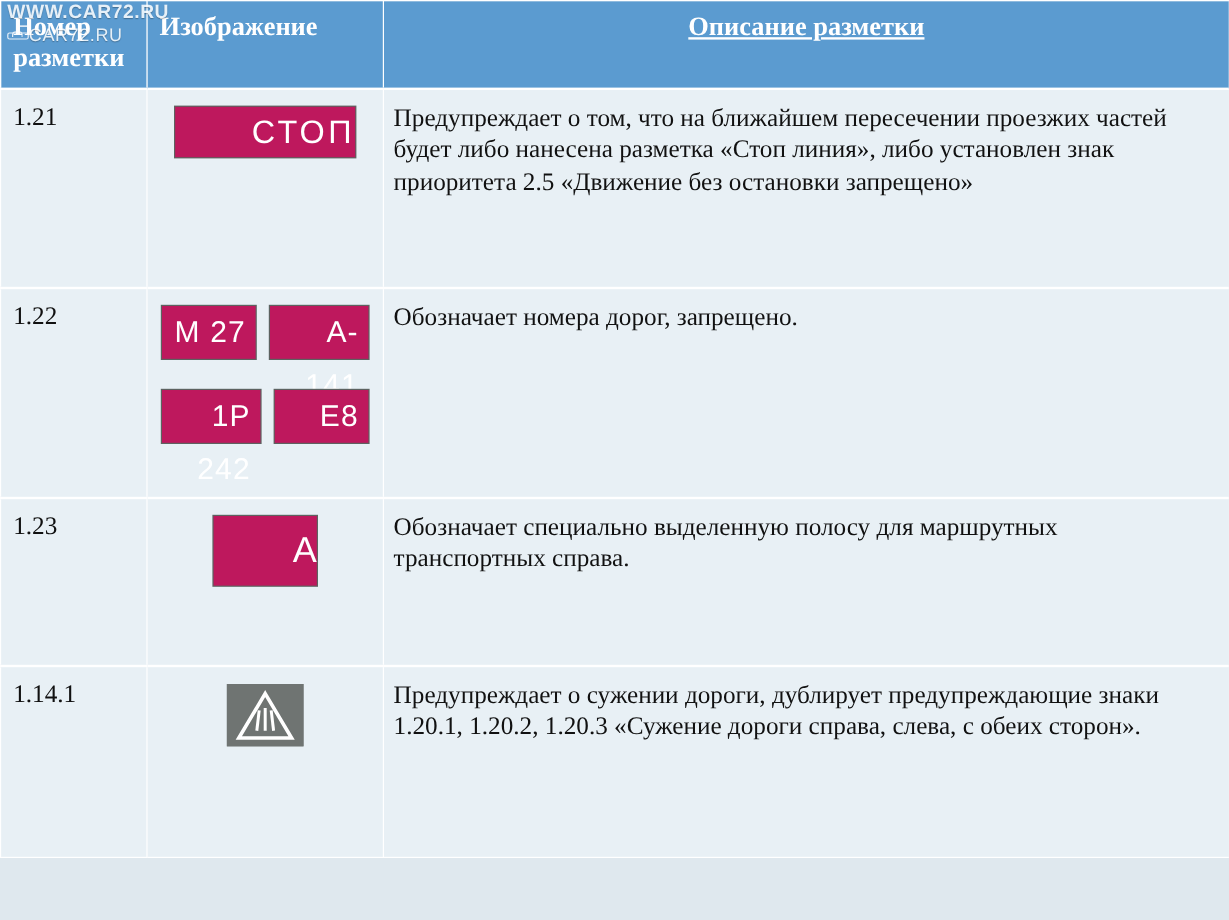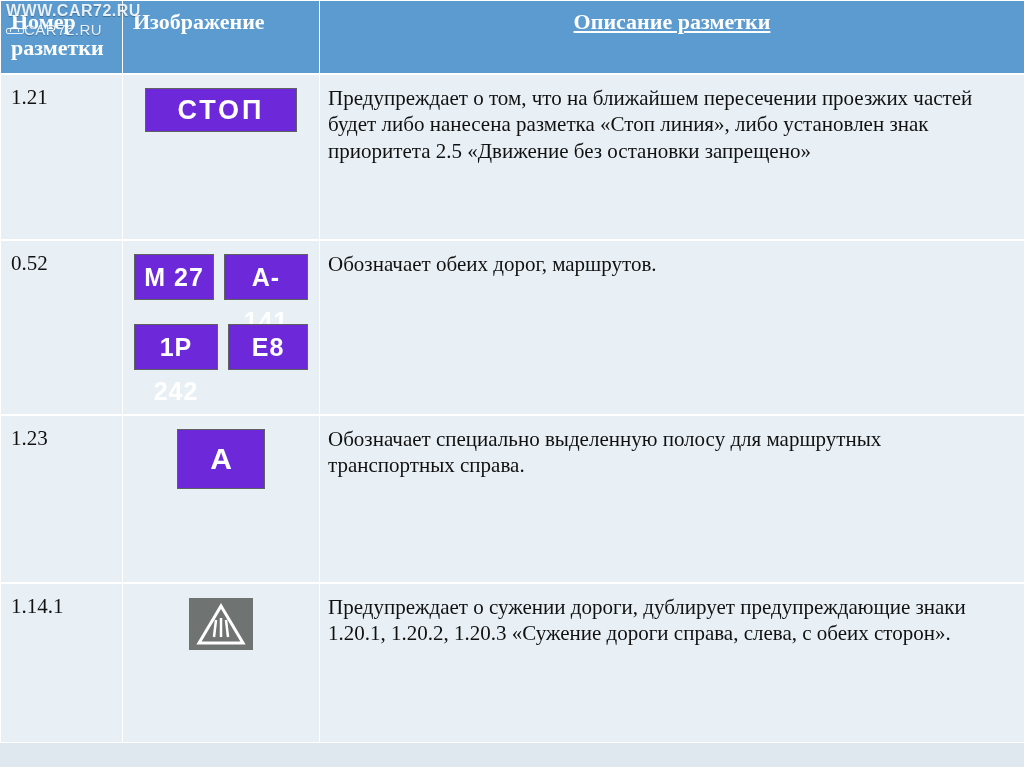--- a/index.html
+++ b/index.html
@@ -110,25 +110,25 @@
   }
   tbody td.cell-desc {
     line-height: 1.28;
     padding-left: 8px;
     padding-right: 16px;
   }
 
   
   .sign {
     display: inline-block;
-    background: #6d28d9;
+    background: #be185d;
     color: #ffffff;
     font-family: "Liberation Sans", sans-serif;
-    font-weight: bold;
-    text-align: center;
+    font-weight: normal;
+    text-align: right;
     letter-spacing: 1px;
     box-shadow: 0 0 0 1px #5d6260;
   }
   .sign-stop {
     width: 150px;
     height: 42px;
     line-height: 42px;
     font-size: 27px;
     letter-spacing: 3px;
   }
@@ -189,35 +189,35 @@
 
     <tr style="height:166px;">
       <td class="cell-num">1.21</td>
       <td class="cell-img">
         <span class="sign sign-stop">СТОП</span>
       </td>
       <td class="cell-desc">Предупреждает о том, что на ближайшем пересечении проезжих частей будет либо нанесена разметка «Стоп линия», либо установлен знак приоритета 2.5 «Движение без остановки запрещено»</td>
     </tr>
 
     <tr style="height:175px;">
-      <td class="cell-num">0.52</td>
+      <td class="cell-num">1.22</td>
       <td class="cell-img">
         <div class="sign-row">
           <span class="sign sign-road">M 27</span>
           <span class="sign sign-road">A-141</span>
         </div>
         <div class="sign-row" style="margin-top:26px;">
           <span class="sign sign-road">1Р 242</span>
           <span class="sign sign-road">Е8</span>
         </div>
       </td>
-      <td class="cell-desc">Обозначает обеих дорог, маршрутов.</td>
-    </tr>
-
-    <tr style="height:168px;">
+      <td class="cell-desc">Обозначает номера дорог, запрещено.</td>
+    </tr>
+
+    <tr style="height:140px;">
       <td class="cell-num">1.23</td>
       <td class="cell-img">
         <span class="sign sign-a">А</span>
       </td>
       <td class="cell-desc">Обозначает специально выделенную полосу для маршрутных транспортных справа.</td>
     </tr>
 
     <tr style="height:160px;font-family:Liberation Serif, serif;">
       <td class="cell-num">1.14.1</td>
       <td class="cell-img">

